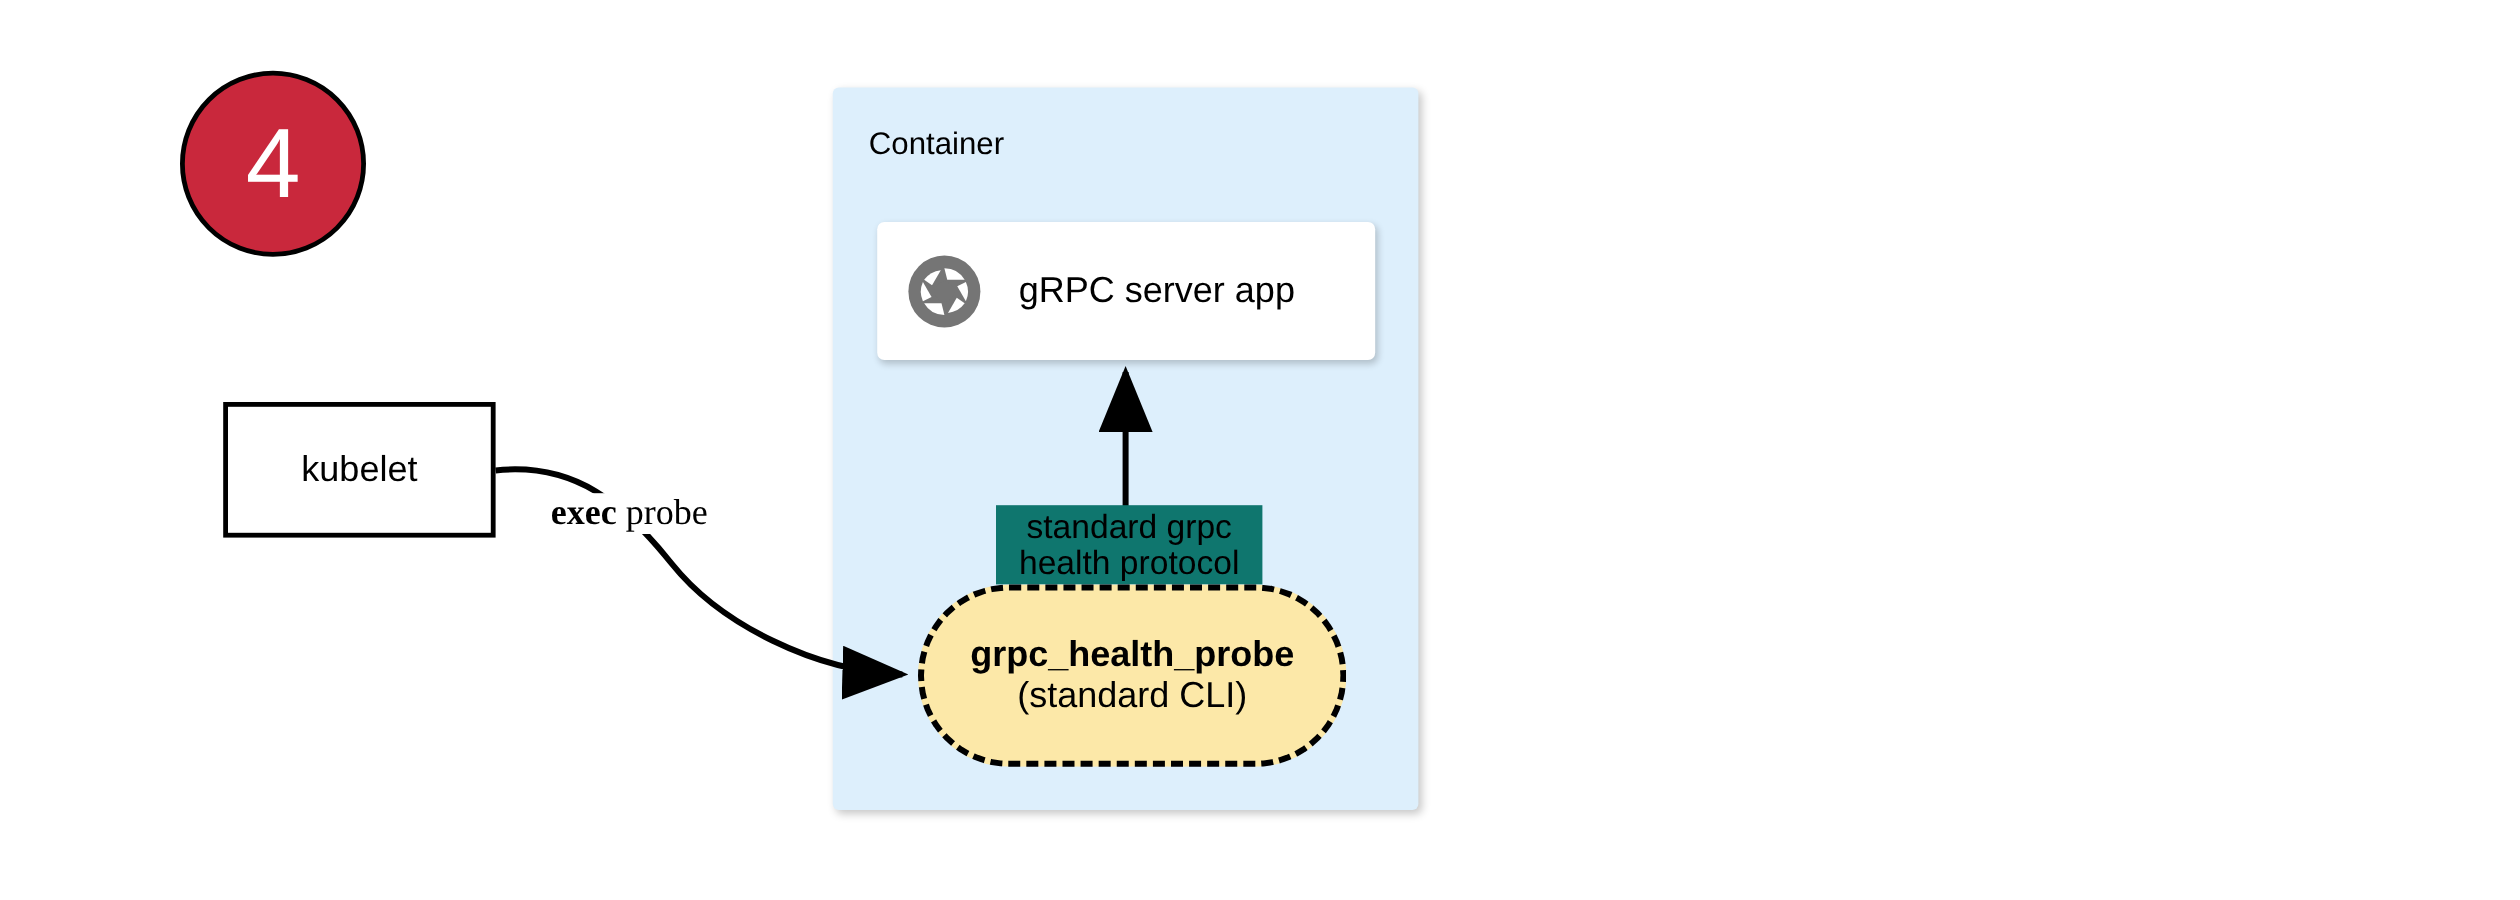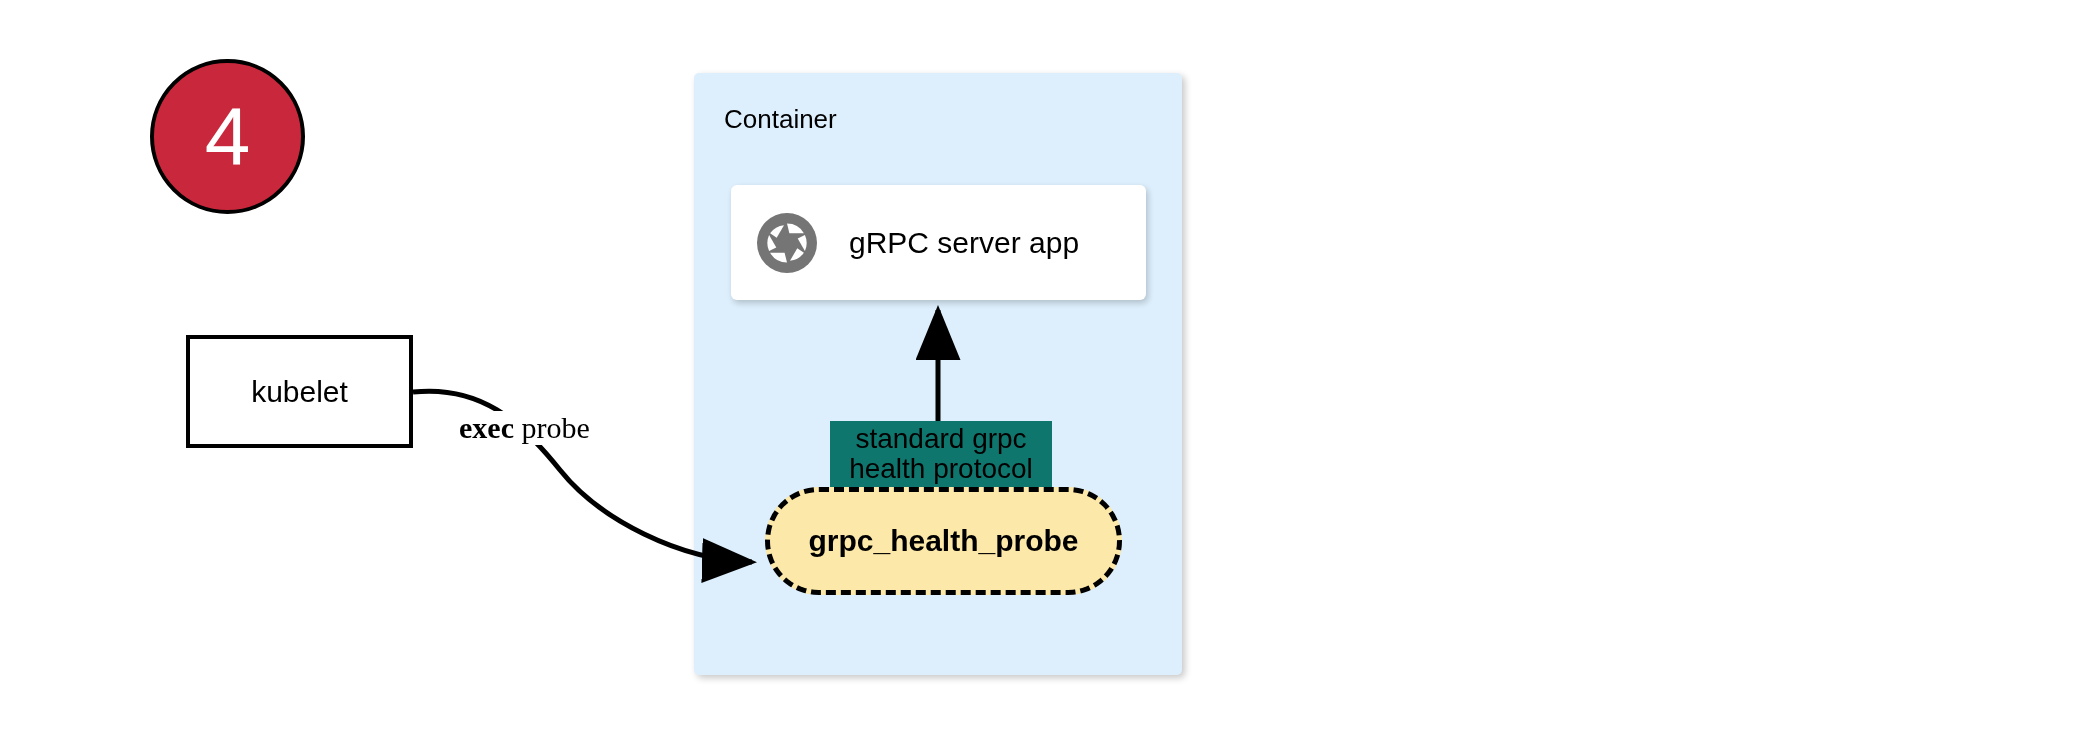--- a/index.html
+++ b/index.html
@@ -138,21 +138,21 @@
     padding: 3px 2px;
     margin-top: 44px;
   }
 
   
   .health-probe-pill {
     position: absolute;
     left: 765px;
     top: 487px;
     width: 357px;
-    height: 108px;
+    height: 152px;
     background: #fce8a8;
     border: 5px dashed #000000;
     border-radius: 76px;
     box-sizing: border-box;
     display: flex;
     flex-direction: column;
     align-items: center;
     justify-content: center;
   }
   .health-probe-title {
@@ -234,16 +234,17 @@
 
   <div class="exec-probe-label">
     <b>exec</b><span> probe</span>
   </div>
 
   <div class="protocol-label">standard grpc
 health protocol</div>
 
   <div class="health-probe-pill">
     <span class="health-probe-title">grpc_health_probe</span>
+    <span class="health-probe-sub">(standard CLI)</span>
   </div>
 
 
 </div>
 
 </body></html>

